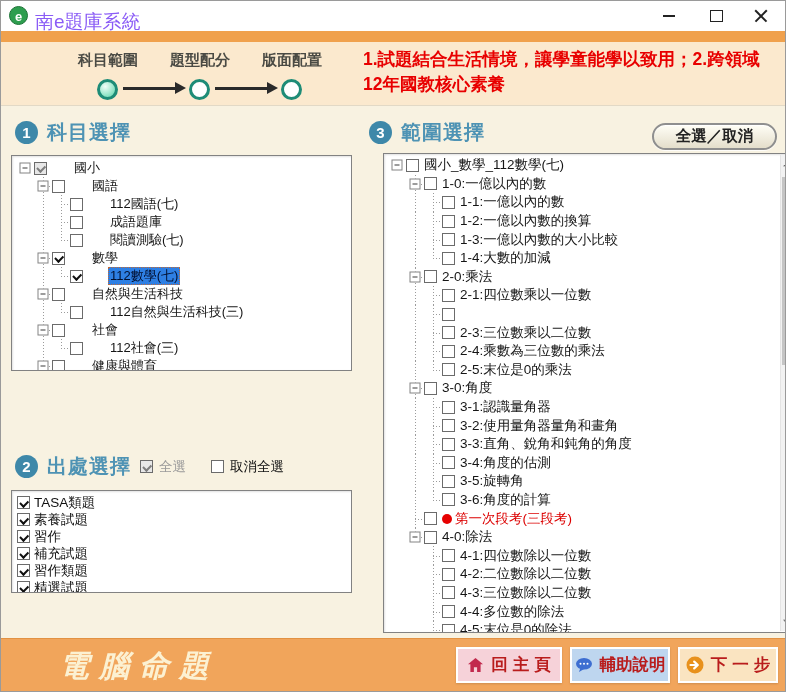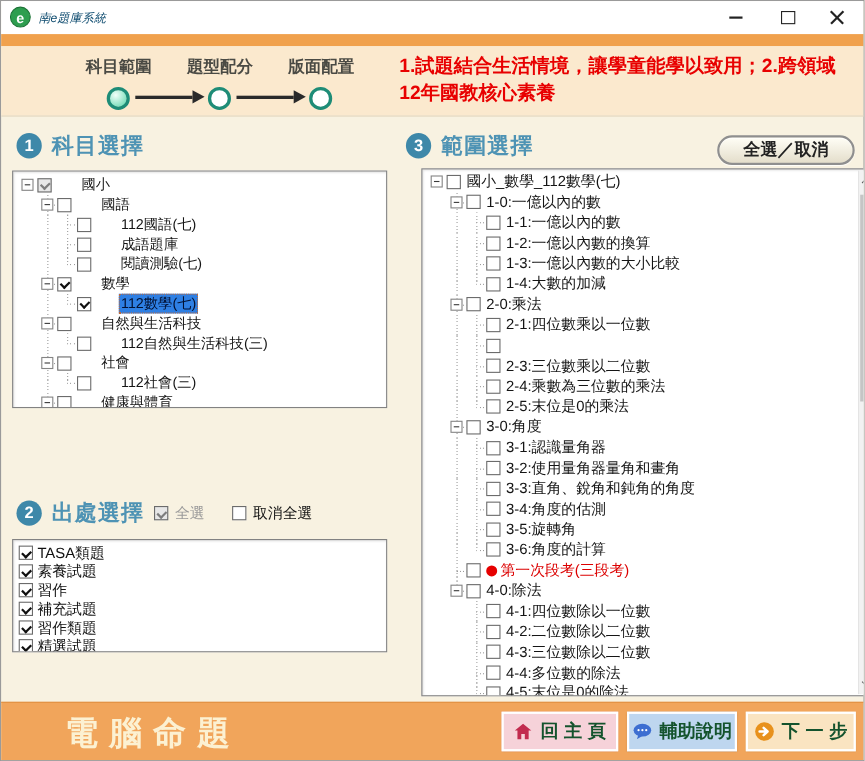--- a/index.html
+++ b/index.html
@@ -4,21 +4,21 @@
 <style>
   html,body{margin:0;padding:0;background:#cfcfcf;}
   #win{position:relative;width:786px;height:692px;background:#F8F2E1;border:1px solid #9a9a9a;
        box-sizing:border-box;overflow:hidden;font-family:"Liberation Sans","DejaVu Sans",sans-serif;
        -webkit-font-smoothing:antialiased;}
   
   .titlebar{position:absolute;left:0;top:0;right:0;height:30px;background:#ffffff;}
   .appicon{position:absolute;left:8px;top:5px;width:19px;height:19px;border-radius:50%;
            background:#2E9E4F;color:#fff;font-weight:bold;font-size:13px;text-align:center;line-height:19px;
            border:1px solid #1d7437;box-sizing:border-box;}
-  .wtitle{position:absolute;left:34px;top:8px;font-size:11px;color:#0c4a6e;font-style:italic;}
+  .wtitle{position:absolute;left:34px;top:8px;font-size:19px;color:#8b5cf6;}
   .winbtn{position:absolute;top:0;width:44px;height:30px;display:flex;align-items:center;justify-content:center;}
   .g-min{width:12px;height:2px;background:#222;}
   .g-max{width:11px;height:10px;border:1px solid #222;}
   .g-close{position:relative;width:14px;height:14px;}
   .g-close::before,.g-close::after{content:"";position:absolute;left:-1px;top:6px;width:16px;height:1.6px;background:#222;}
   .g-close::before{transform:rotate(45deg);} .g-close::after{transform:rotate(-45deg);}
   
   .band{position:absolute;left:0;top:30px;right:0;height:11px;background:#F0A14D;}
   .header{position:absolute;left:0;top:41px;right:0;height:63px;background:#FBE9CE;border-bottom:1px solid #E2D9C6;}
   .steplabel{position:absolute;top:9px;width:96px;text-align:center;font-weight:bold;color:#4a4a44;font-size:15px;}
@@ -79,23 +79,23 @@
   .srow .cb{margin:0 4px 0 1px;}
   .slabel{font-size:13.5px;color:#111;}
   
   .sbar{position:absolute;right:1px;top:1px;bottom:1px;width:16px;background:#F2F2F2;border-left:1px solid #E4E4E4;}
   .sarrow{position:absolute;left:4px;width:7px;height:7px;border-left:1.6px solid #606060;border-top:1.6px solid #606060;}
   .sarrow.up{top:7px;transform:rotate(45deg);}
   .sarrow.down{bottom:7px;transform:rotate(225deg);}
   .sthumb{position:absolute;left:1px;right:1px;top:22px;height:188px;background:#C5C5C5;}
   
   .footer{position:absolute;left:0;bottom:0;right:0;height:52px;background:#F1A55B;border-top:1px solid #E29243;}
-  .brand{position:absolute;left:58px;top:7px;font-size:30px;font-weight:bold;color:#FCF1D2;letter-spacing:10px;}
+  .brand{position:absolute;left:58px;top:7px;font-size:30px;font-weight:bold;color:#FCF1D2;letter-spacing:10px;font-style:italic;}
   .fbtn{position:absolute;top:8px;height:36px;border:2px solid #FFFFFF;box-sizing:border-box;
-        display:flex;align-items:center;justify-content:center;gap:7px;font-size:16.5px;font-weight:bold;color:#14532d;
+        display:flex;align-items:center;justify-content:center;gap:7px;font-size:16.5px;font-weight:bold;color:#b91c1c;
         box-shadow:0 1px 2px rgba(0,0,0,.15);cursor:default;}
   .fbtn.home{left:455px;width:106px;background:#F6D2D9;}
   .fbtn.help{left:569px;width:100px;background:#BED6EF;}
   .fbtn.next{left:677px;width:100px;background:#FAE4C1;}
   .ls{letter-spacing:5px;margin-right:-5px;}
 </style>
 </head>
 <body>
 
 <div id="win">

